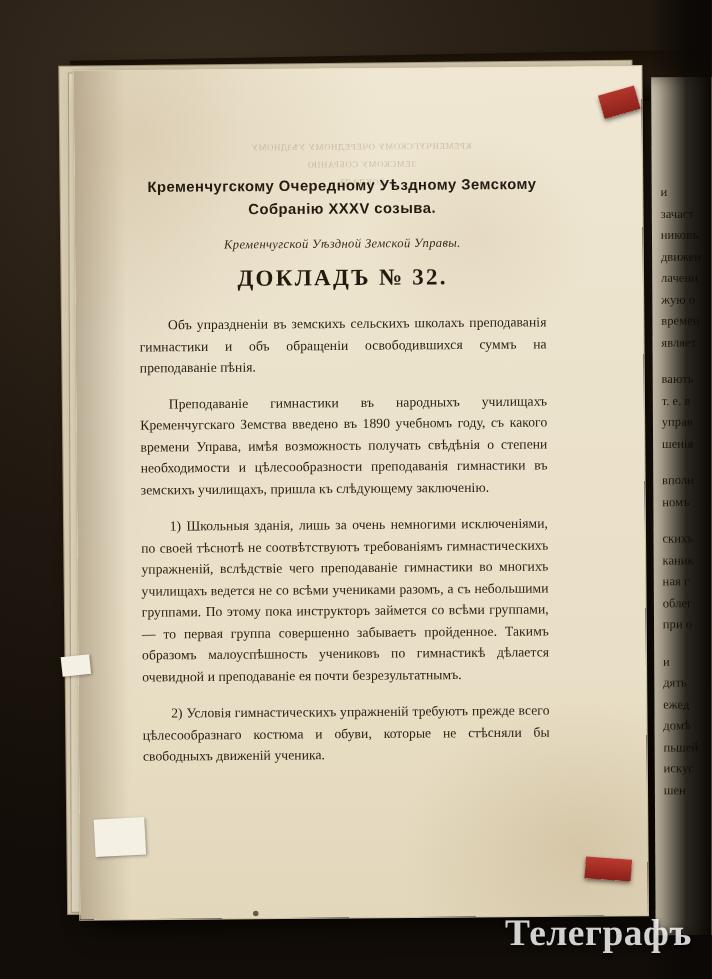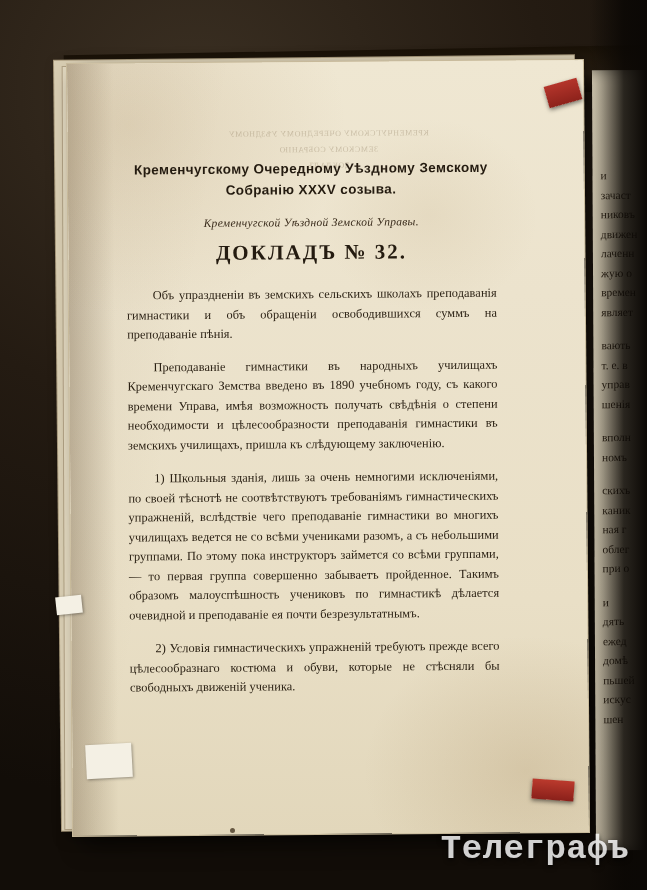--- a/index.html
+++ b/index.html
@@ -242,21 +242,21 @@
     height: 46px;
     background: linear-gradient(180deg, #1a1208 0%, #2b2013 60%, #171008 100%);
     transform: rotate(-1deg);
   }
 
   
   .watermark {
     position: absolute;
     right: 18px;
     bottom: 22px;
-    font-family: Liberation Mono, monospace;
+    font-family: Liberation Serif, serif;
     font-weight: bold;
     font-size: 34px;
     letter-spacing: 0.5px;
     color: rgba(255,255,255,0.82);
     text-shadow: 0 2px 5px rgba(0,0,0,0.7);
     z-index: 40;
   }
 
   
   .speck {

